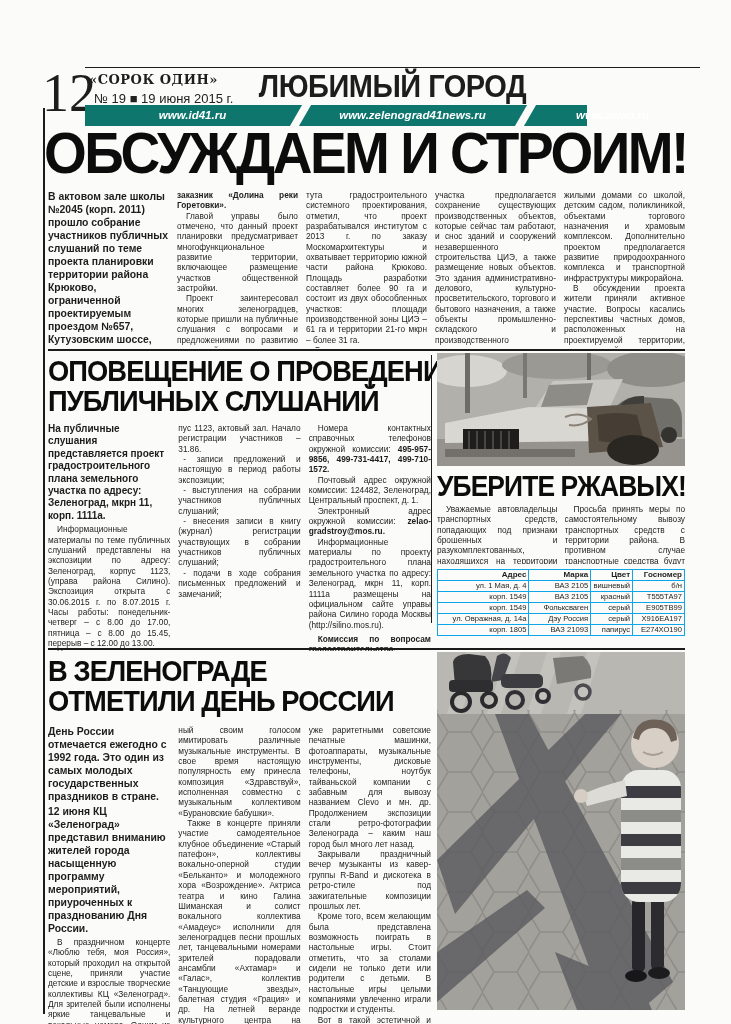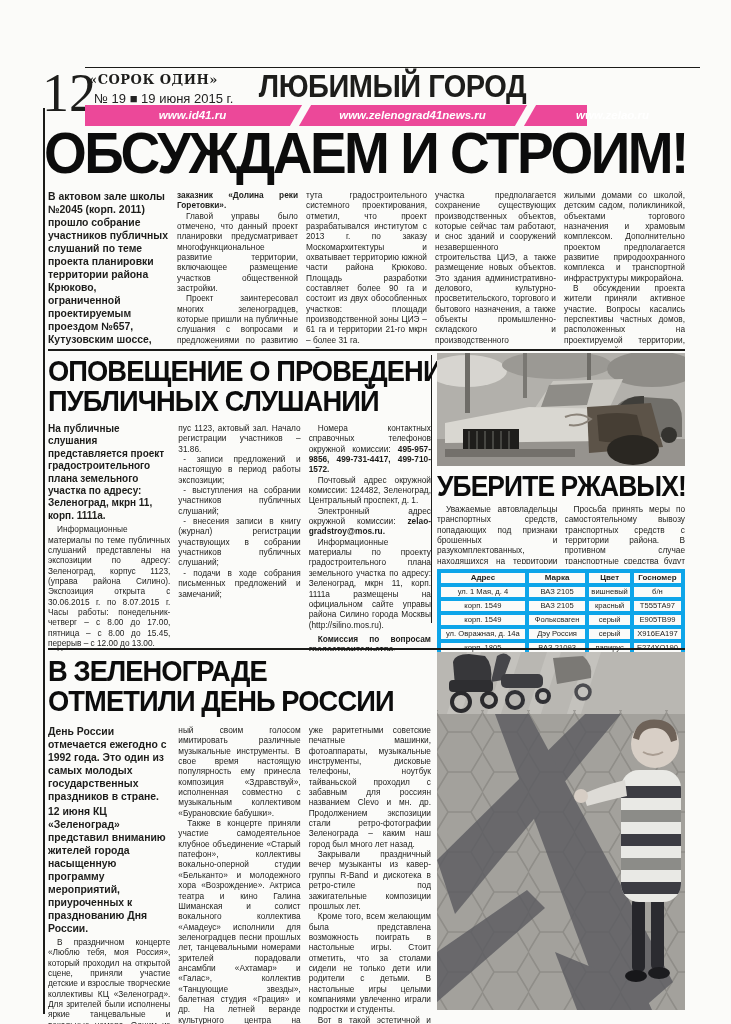--- a/index.html
+++ b/index.html
@@ -6,21 +6,21 @@
   .page{position:relative;width:731px;height:1024px;background:#fbfbf9;
         font-family:"Liberation Sans",sans-serif;color:#1d1d1b;overflow:hidden;}
   .abs{position:absolute;}
   
   .toprule{left:85px;top:67px;width:615px;height:1px;background:#3a3a38;}
   .leftrule{left:43px;top:108px;width:2px;height:906px;background:#1b1b19;}
   .pagenum{left:42px;top:66px;font-family:"Liberation Serif",serif;font-size:54px;line-height:54px;font-weight:400;}
   .masthead{left:89px;top:72px;font-family:"DejaVu Serif",serif;font-weight:bold;font-size:13px;letter-spacing:.5px;}
   .issue{left:94px;top:91px;font-size:13px;color:#222;}
   .lovedcity{left:85px;top:70px;width:615px;text-align:center;font-weight:bold;font-size:29px;letter-spacing:-.5px;transform:scaleY(1.08);}
-  .bar{left:85px;top:105px;width:502px;height:21px;background:#ec4899;}
+  .bar{left:85px;top:105px;width:502px;height:21px;background:#0f766e;}
   .bar-gap{position:absolute;top:-1px;width:9px;height:23px;background:#fbfbf9;transform:skewX(-30deg);}
   .bar a, .bar .seg{position:absolute;top:0;height:21px;line-height:21px;color:#fff;
      font-weight:bold;font-style:italic;font-size:11.5px;text-align:center;}
   
   .h1{left:44px;top:124px;font-weight:bold;font-size:55px;line-height:56px;letter-spacing:-2.5px;
       white-space:nowrap;transform:scaleY(1.04);transform-origin:left top;color:#0c0c0c;}
   .h2{font-weight:bold;font-size:30px;line-height:30px;letter-spacing:-1px;white-space:nowrap;
       transform:scaleX(.91);transform-origin:left;color:#0c0c0c;}
   .h3{font-weight:bold;font-size:30px;line-height:31px;letter-spacing:-1px;white-space:nowrap;
       transform:scaleX(.88);transform-origin:left;color:#0c0c0c;}
@@ -30,21 +30,21 @@
   .bt{font-size:8.3px;line-height:10.35px;text-align:justify;}
   .bt p{margin:0;}
   .bt p.ind{text-indent:9px;}
   .bt p.dash{text-indent:5px;}
   .lead{font-weight:bold;font-size:10.4px;line-height:13px;text-align:left;}
   .lead p{margin:0 0 2px 0;}
   .b{font-weight:bold;}
   .rule{background:#1b1b19;}
   
   table.veh{border-collapse:collapse;width:248px;margin-top:5px;}
-  table.veh th,table.veh td{border:4px solid #0ea5e9;text-align:center;padding:0 2px;
+  table.veh th,table.veh td{border:1px solid #0ea5e9;text-align:right;padding:0 2px;
      font-size:7.6px;line-height:9.6px;height:10px;}
   table.veh th{font-weight:bold;font-size:8px;}
   
   .photo{display:block;background:#aaa;}
 </style>
 </head>
 <body>
 
 <div class="page">
 
@@ -226,21 +226,21 @@
         </div>
         <div class="bt">
           <p class="ind">В праздничном концерте «Люблю тебя, моя Россия», который проходил на открытой сцене, приняли участие детские и взрослые творческие коллективы КЦ «Зеленоград». Для зрителей были исполнены яркие танцевальные и вокальные номера. Одним из участников концерта стал Дмитрий Нестеров – человек-оркестр, способ-</p>
         </div>
       </div>
       <div class="col bt">
         <p>ный своим голосом имитировать различные музыкальные инструменты. В свое время настоящую популярность ему принесла композиция «Здравствуй», исполненная совместно с музыкальным коллективом «Бурановские бабушки».</p>
         <p class="ind">Также в концерте приняли участие самодеятельное клубное объединение «Старый патефон», коллективы вокально-оперной студии «Бельканто» и молодежного хора «Возрождение». Актриса театра и кино Галина Шиманская и солист вокального коллектива «Амадеус» исполнили для зеленоградцев песни прошлых лет, танцевальными номерами зрителей порадовали ансамбли «Ахтамар» и «Галас», коллектив «Танцующие звезды», балетная студия «Грация» и др. На летней веранде культурного центра на протяжении всего праздника работала ретро-выставка «Артефакты памяти», где были представлены ставшие</p>
       </div>
       <div class="col bt">
-        <p>уже раритетными советские печатные машинки, фотоаппараты, музыкальные инструменты, дисковые телефоны, ноутбук тайваньской проходил с забавным для россиян названием Clevo и мн. др. Продолжением экспозиции стали ретро-фотографии Зеленограда – каким наш город был много лет назад.</p>
+        <p>уже раритетными советские печатные машинки, фотоаппараты, музыкальные инструменты, дисковые телефоны, ноутбук тайваньской компании с забавным для вывозу названием Clevo и мн. др. Продолжением экспозиции стали ретро-фотографии Зеленограда – каким наш город был много лет назад.</p>
         <p class="ind">Закрывали праздничный вечер музыканты из кавер-группы R-Band и дискотека в ретро-стиле под зажигательные композиции прошлых лет.</p>
         <p class="ind">Кроме того, всем желающим была представлена возможность поиграть в настольные игры. Стоит отметить, что за столами сидели не только дети или родители с детьми. В настольные игры целыми компаниями увлеченно играли подростки и студенты.</p>
         <p class="ind">Вот в такой эстетичной и культурной атмосфере Зеленоград отпраздновал День России.</p>
       </div>
     </div>
   </div>
 
   <svg class="abs photo" style="left:437px;top:652px;" width="248" height="358" viewBox="0 0 248 358">
     <defs>
       <pattern id="hex" width="46" height="40" patternUnits="userSpaceOnUse">

